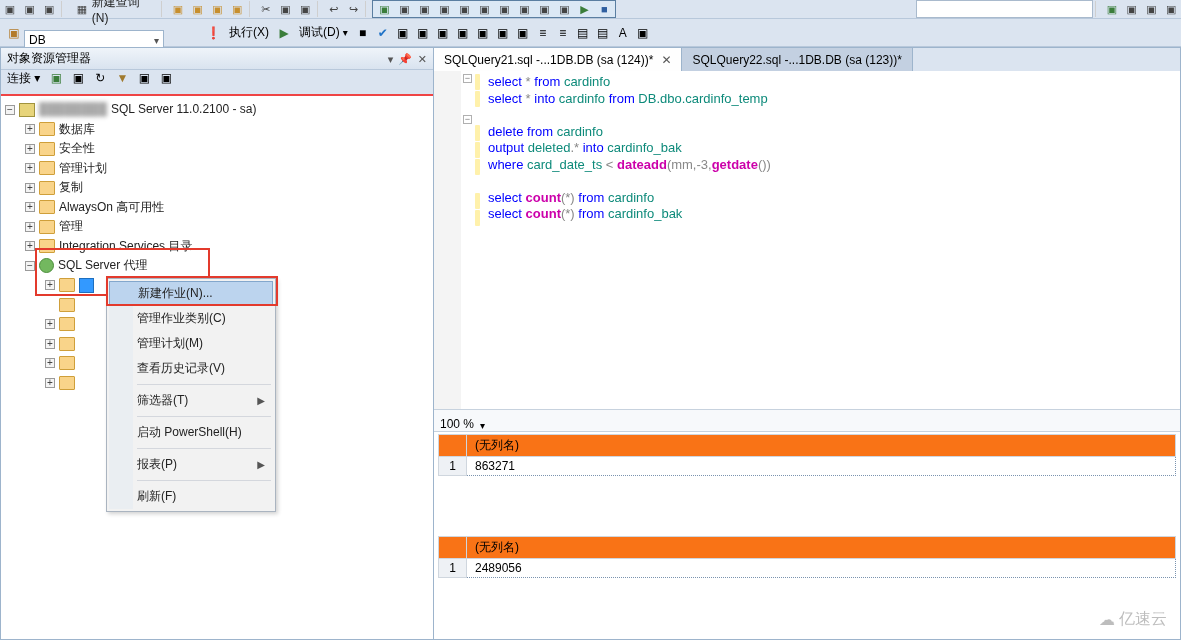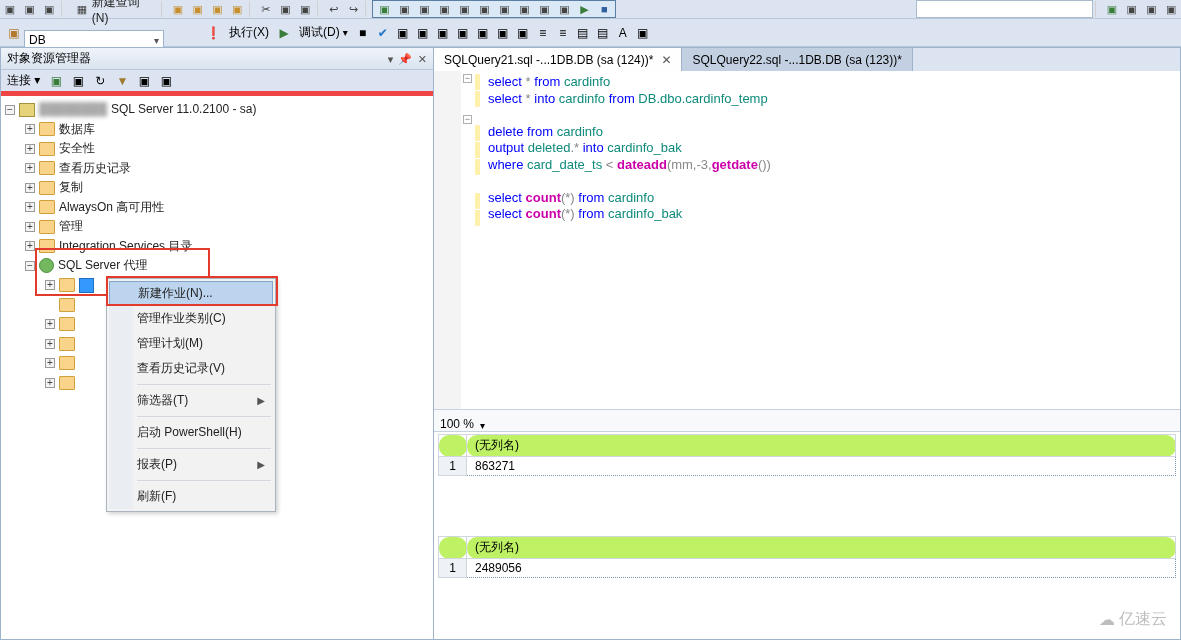--- a/index.html
+++ b/index.html
@@ -10,21 +10,21 @@
 .top .new-query { display: flex; align-items: center; padding: 0 4px; font-size: 12px; color: #222; }
 .top .highlight-box { border: 1px solid #5a7ea1; background: #dbe8f5; padding: 0 1px; display: flex; }
 .tb2 { height: 28px; background: #dbe4f0; border-bottom: 1px solid #b8c8db; display: flex; align-items: center; padding: 0 4px; font-size: 12px; }
 .tb2 .dropdown { width: 140px; height: 21px; background: #fff; border: 1px solid #9db4cc; padding: 0 4px; margin-right: 40px; display: flex; align-items: center; justify-content: space-between; margin-top: 15px; }
 .tb2 .btn { padding: 0 5px; display: flex; align-items: center; }
 .tb2 .ico { width: 16px; height: 16px; margin: 0 2px; display: inline-flex; align-items: center; justify-content: center; font-size: 12px; }
 .main { display: flex; height: 593px; }
 .left-panel { width: 434px; border: 1px solid #9db4cc; display: flex; flex-direction: column; }
 .panel-title { height: 22px; background: linear-gradient(#eff4fa, #d9e3ef); border-bottom: 1px solid #b8c8db; display: flex; align-items: center; justify-content: space-between; padding: 0 6px; font-size: 12px; }
 .panel-title .ctrls span { margin-left: 2px; font-size: 11px; color: #555; }
-.conn-bar { height: 26px; background: #dbe4f0; border-bottom: 5px solid #ef4444; display: flex; align-items: center; padding: 0 6px; font-size: 12px; }
+.conn-bar { height: 26px; background: #dbe4f0; border-bottom: 2px solid #ef4444; display: flex; align-items: flex-start; padding: 0 6px; font-size: 12px; }
 .conn-bar .ico { width: 16px; height: 16px; margin: 0 3px; display: inline-flex; align-items: center; justify-content: center; font-size: 12px; }
 .tree { flex: 1; background: #fff; font-size: 12px; padding: 4px 0; position: relative; color: #222; }
 .tree .node { display: flex; align-items: center; height: 19.5px; line-height: 19.5px; white-space: nowrap; }
 .tree .exp { width: 10px; height: 10px; border: 1px solid #9a9a9a; background: #f4f4f4; color: #444; font-size: 10px; line-height: 8px; text-align: center; margin-right: 4px; }
 .tree .folder { width: 16px; height: 14px; background: #f9d48a; border: 1px solid #cf9f3a; border-radius: 1px; margin-right: 4px; flex-shrink: 0; }
 .tree .server-ico { width: 16px; height: 14px; background: #e7d47a; border: 1px solid #a1933d; margin-right: 4px; flex-shrink: 0; }
 .tree .agent-ico { width: 15px; height: 15px; background: #73b85f; border: 1px solid #4b8e3b; border-radius: 50%; margin-right: 4px; flex-shrink: 0; }
 .tree .sel-ico { width: 15px; height: 15px; background: #3399ff; border: 1px solid #1e6fbf; margin-right: 4px; flex-shrink: 0; }
 .redbox { position: absolute; border: 2px solid #e33a2c; pointer-events: none; }
 .context-menu { position: absolute; left: 105px; top: 182px; width: 170px; background: #f2f2f2; border: 1px solid #aab4c0; box-shadow: 2px 2px 4px rgba(0,0,0,.18); font-size: 12px; padding: 2px; }
@@ -50,21 +50,21 @@
 .mag { color: #cc00aa; font-weight: bold; }
 .teal { color: #0d8a7a; }
 .zoom-bar { height: 23px; border-top: 1px solid #c7d2de; border-bottom: 1px solid #c7d2de; display: flex; align-items: flex-end; padding: 0 6px; font-size: 12px; background: #f7f9fb; }
 .results-tabs { height: 26px; background: #f4f6f9; border-bottom: 1px solid #c7d2de; display: flex; align-items: center; font-size: 12px; padding: 0 4px; }
 .results-tabs .rt { padding: 0 8px; display: flex; align-items: center; }
 .results-tabs .rt.active .tico { border: 1px solid #8fa6bf; background: #fff; }
 .tico { width: 14px; height: 14px; margin-right: 4px; background: #e6e8ec; display: inline-block; }
 .grids { flex: 1; overflow: auto; padding: 2px 4px; font-size: 12px; background: #fff; display: flex; flex-direction: column; }
 .grid { border-collapse: collapse; margin-bottom: 60px; }
 .grid th, .grid td { border: 1px solid #cfd6de; padding: 2px 8px; font-weight: normal; text-align: left; height: 18px; font-size: 12px; }
-.grid th { background: #bef264; border-radius: 10px; }
+.grid th { background: #f97316; }
 .grid td.rownum { background: #eef1f5; width: 28px; text-align: center; }
 .grid td.val { border: 1px dotted #7a93af; }
 .watermark { position: absolute; right: 14px; bottom: 10px; opacity: .55; color: #888; font-size: 16px; display: flex; align-items: center; }
 </style>
 </head>
 <body>
 
 <div class="top">
   <span class="ico">▣</span>
   <span class="ico">▣</span>
@@ -174,21 +174,21 @@
           <span>数据库</span>
         </div>
       <div class="node" style="padding-left:24px">
           <span class="exp">+</span>
           <span class="folder"></span>
           <span>安全性</span>
         </div>
       <div class="node" style="padding-left:24px">
           <span class="exp">+</span>
           <span class="folder"></span>
-          <span>查看历史记录</span>
+          <span>管理计划</span>
         </div>
       <div class="node" style="padding-left:24px">
           <span class="exp">+</span>
           <span class="folder"></span>
           <span>复制</span>
         </div>
       <div class="node" style="padding-left:24px">
           <span class="exp">+</span>
           <span class="folder"></span>
           <span>AlwaysOn 高可用性</span>

